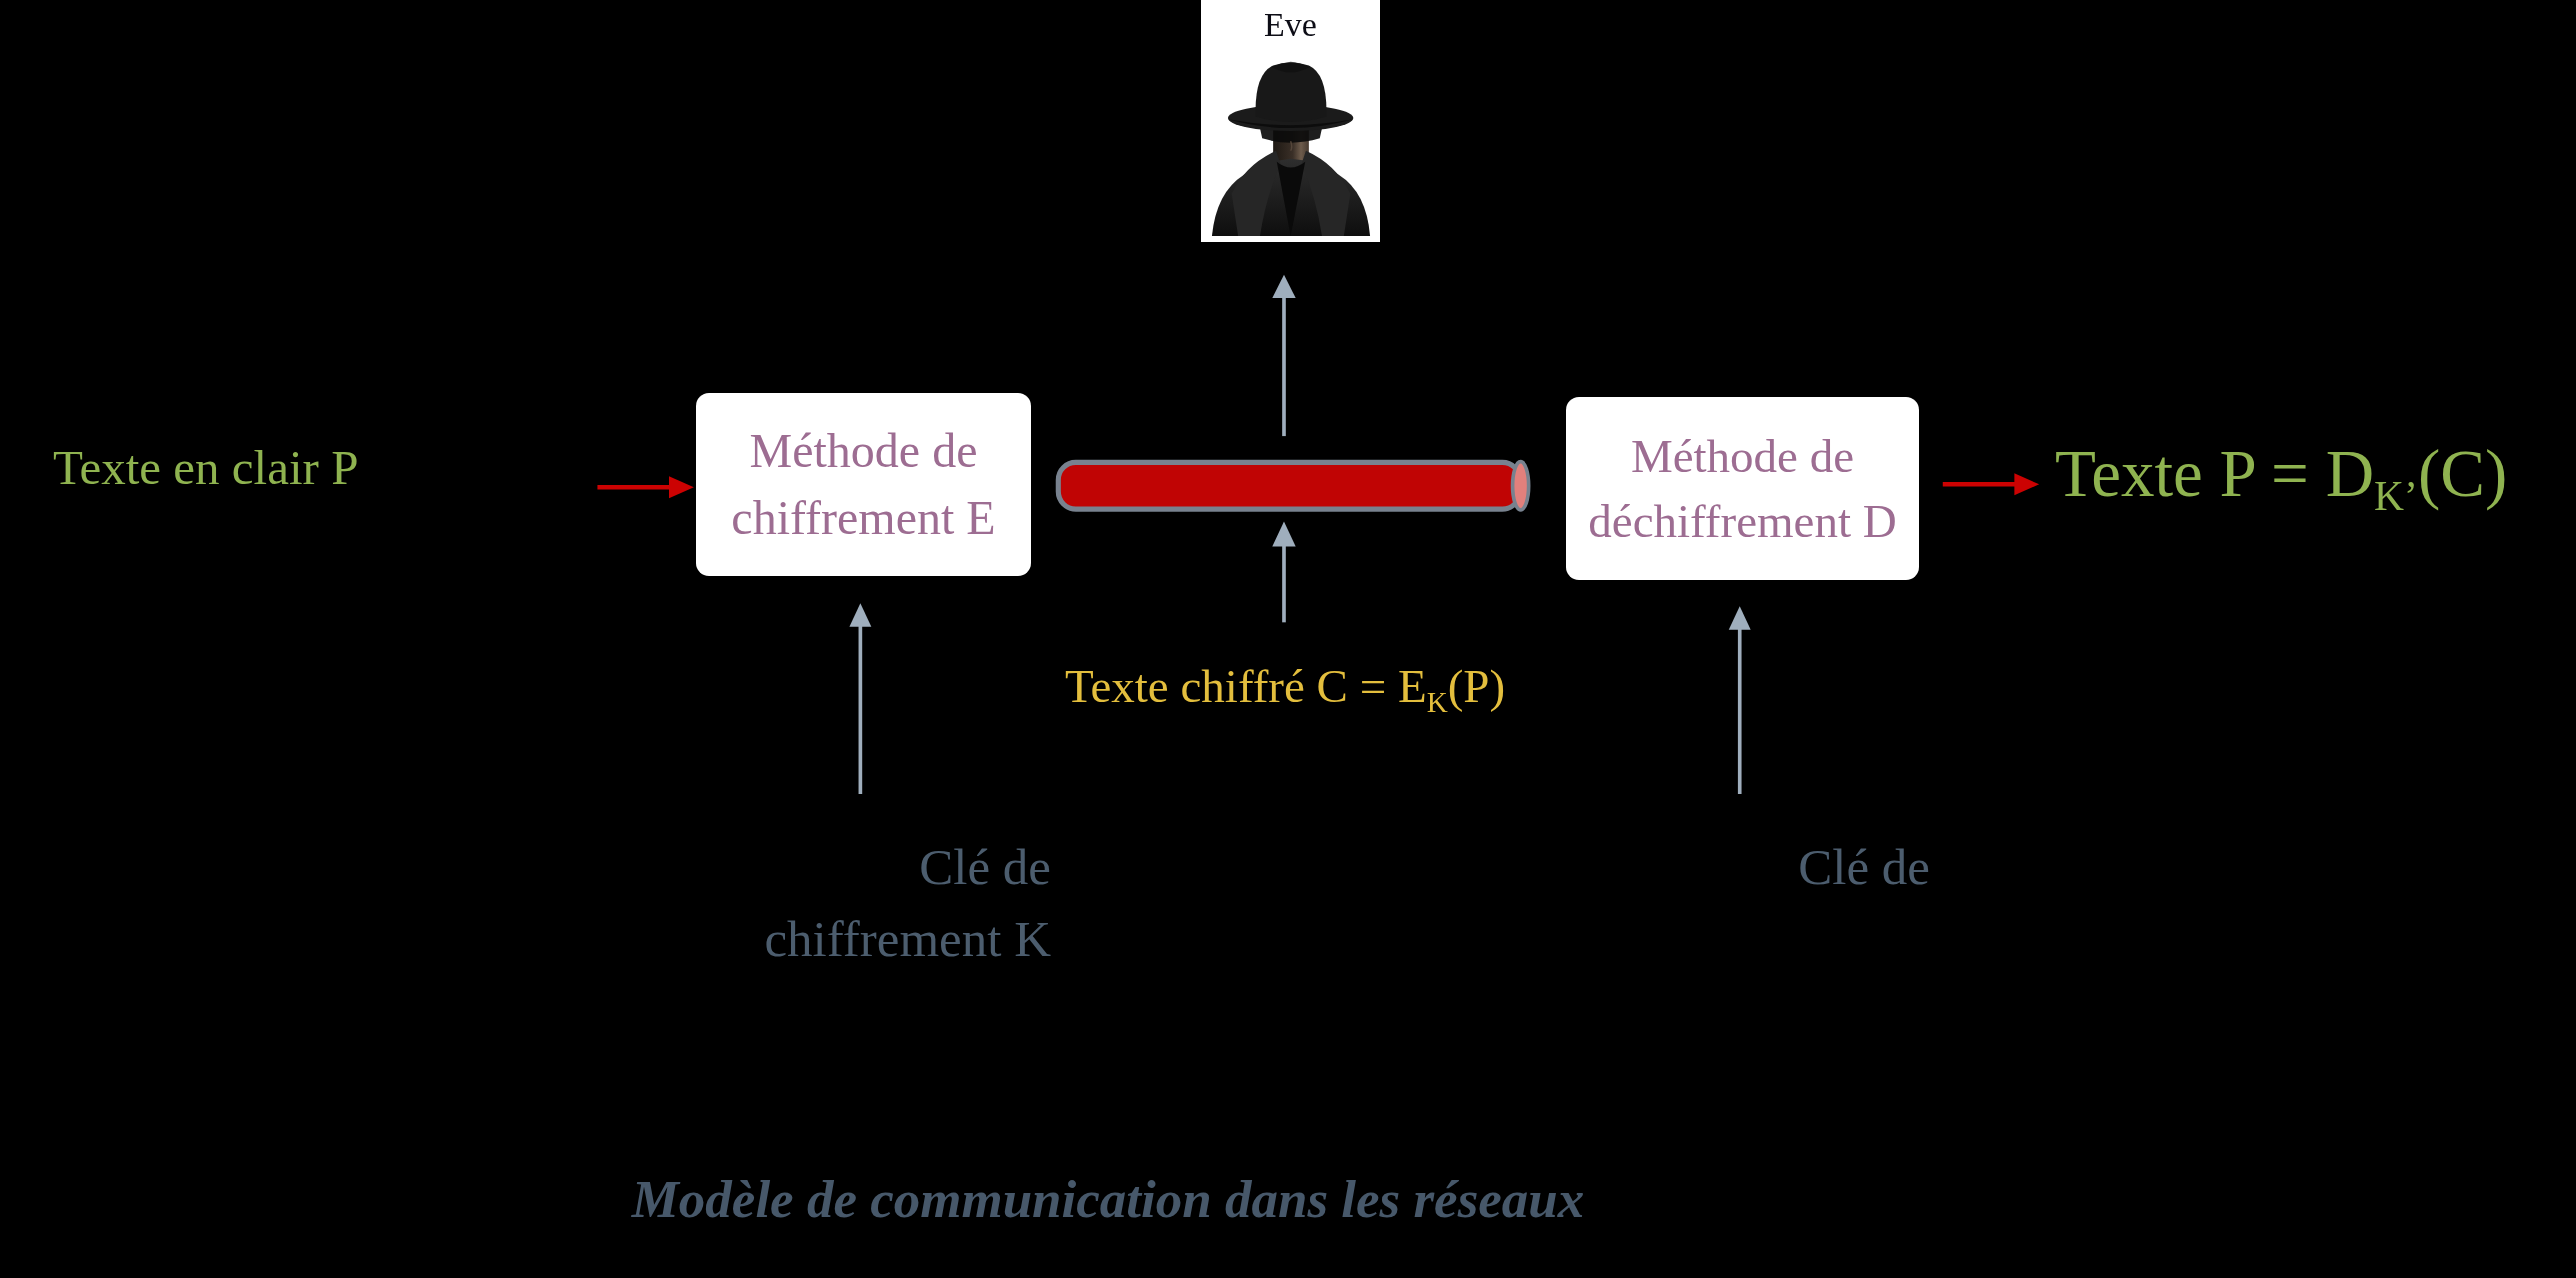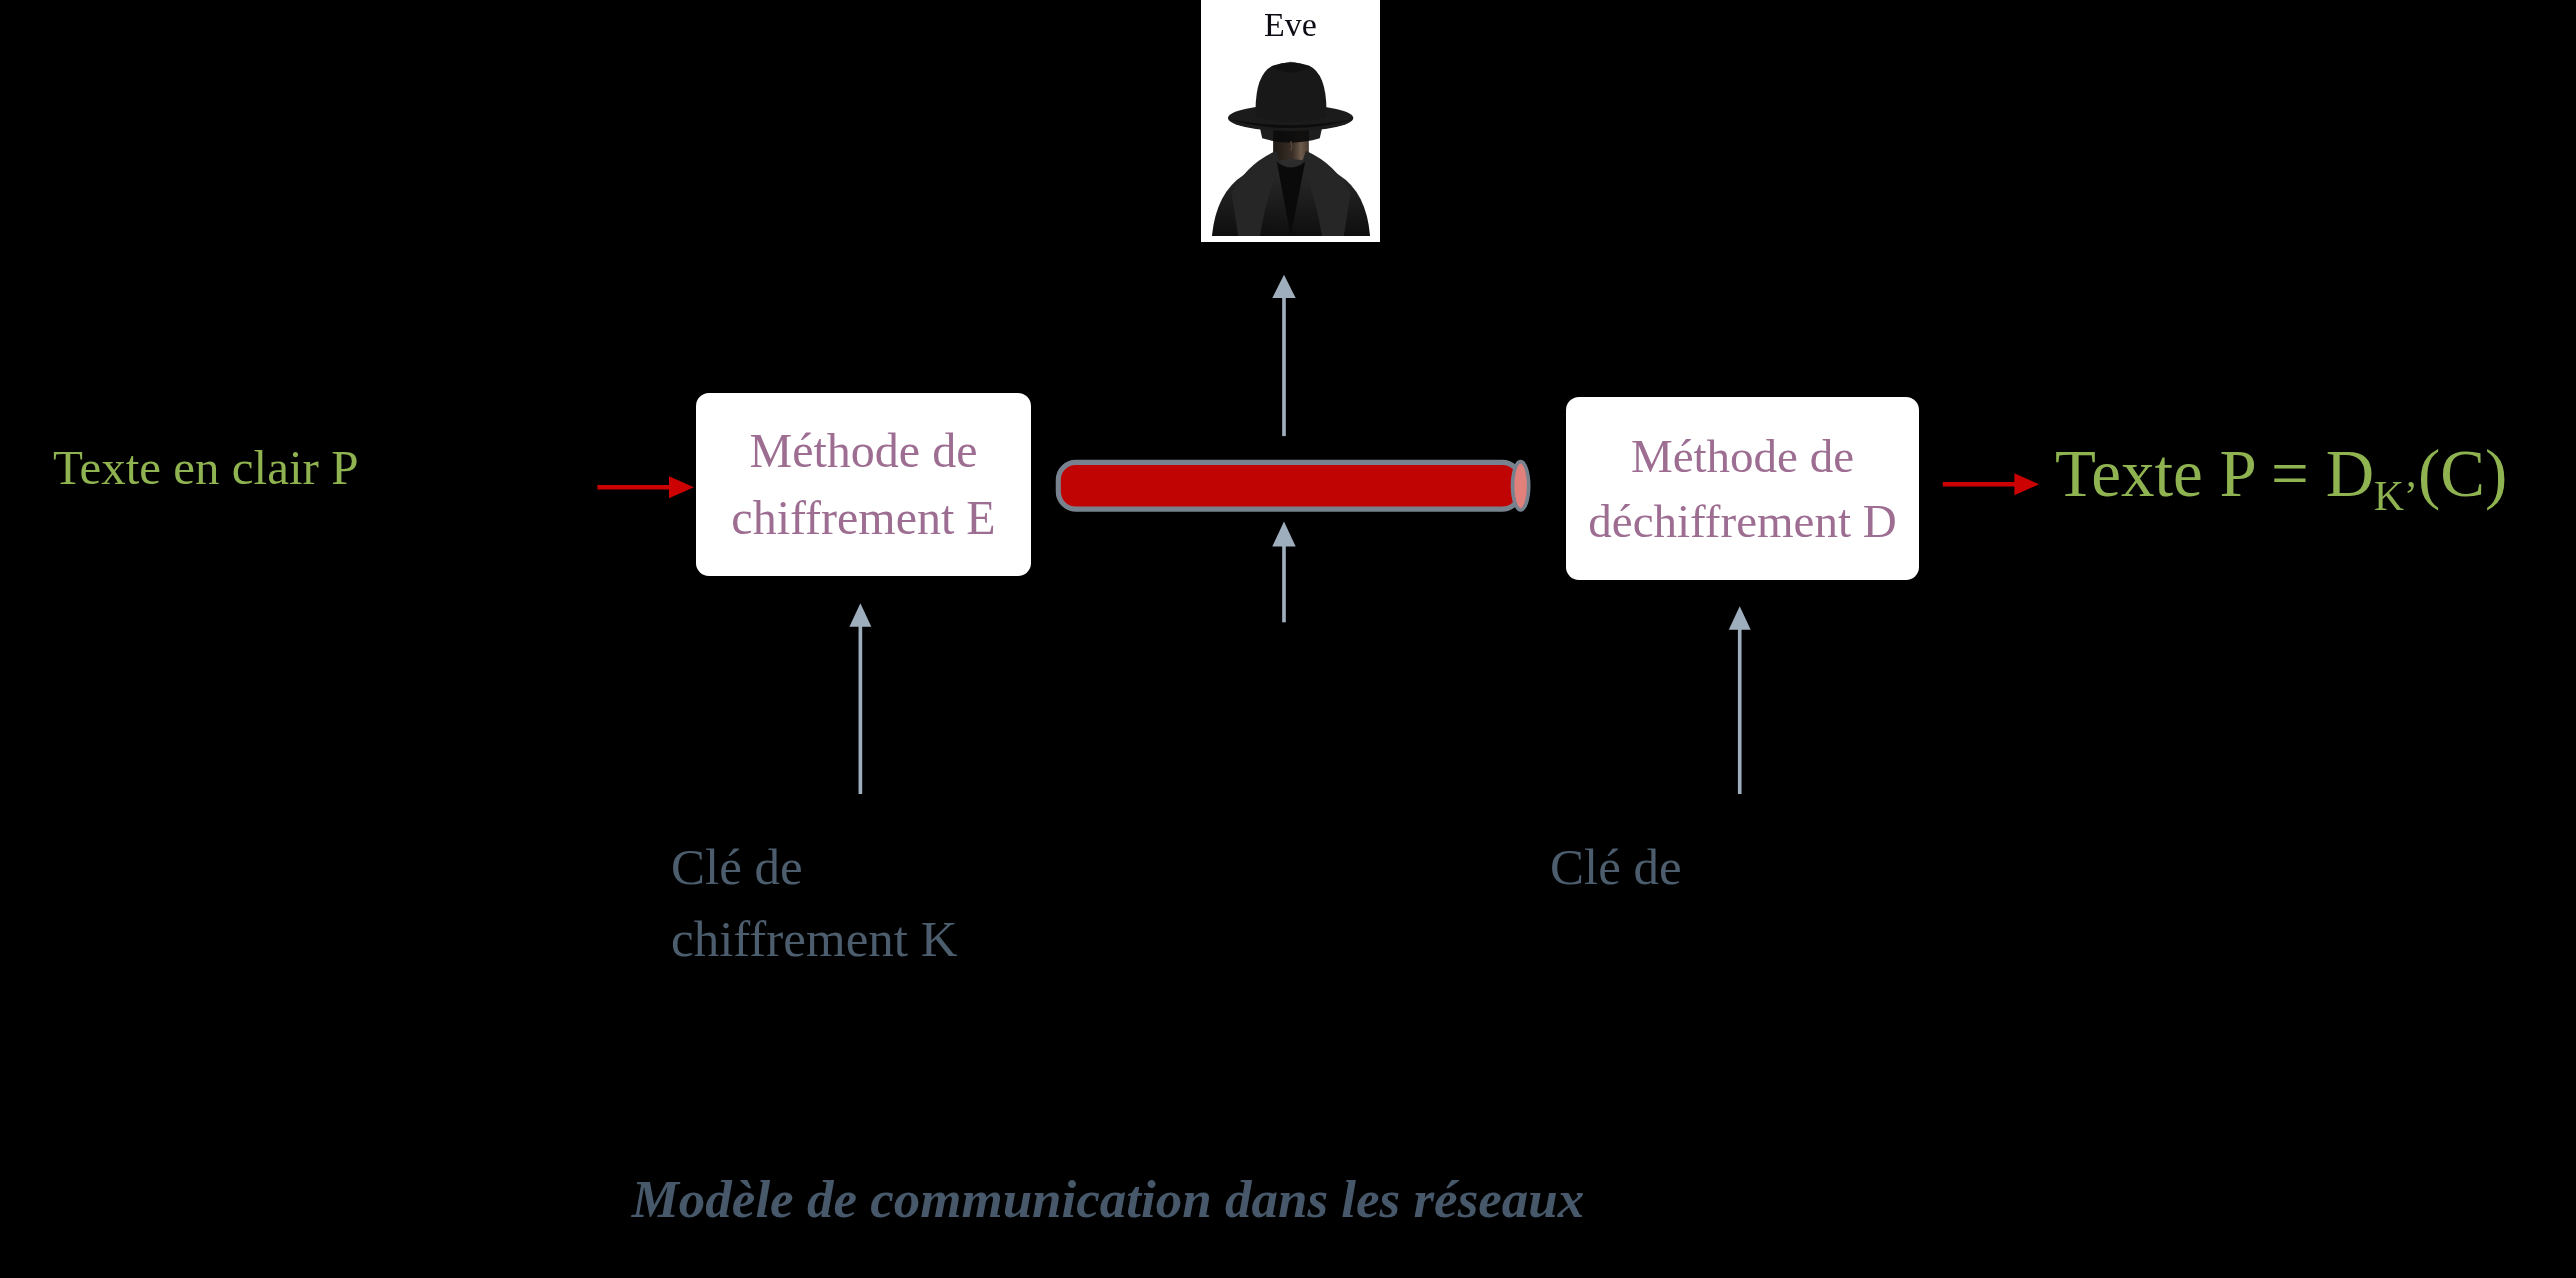--- a/index.html
+++ b/index.html
@@ -27,21 +27,21 @@
   .plain-left{left:53px;top:443px;font-size:49px;line-height:1;color:#8FB350;white-space:nowrap;}
   .plain-right{left:2055px;top:440px;font-size:67px;line-height:1;color:#8FB350;white-space:nowrap;text-align:right;}
   .cipher-text{left:1065px;top:663px;font-size:47px;line-height:1;color:#E3BE3D;white-space:nowrap;}
   sub{font-size:62%;line-height:0;}
 
   .wbox{background:#ffffff;display:flex;flex-direction:column;justify-content:center;align-items:center;
         color:#9D6D92;line-height:1.38;text-align:center;border-radius:13px;}
   .box-enc{left:696px;top:393px;width:335px;height:183px;font-size:48px;}
   .box-dec{left:1566px;top:397px;width:353px;height:183px;font-size:47px;}
 
-  .key-label{width:380px;text-align:left;font-size:51px;line-height:1.42;color:#4C5D6E;}
+  .key-label{width:380px;text-align:right;font-size:51px;line-height:1.42;color:#4C5D6E;}
   .key-left{left:671px;top:831px;}
   .key-right{left:1550px;top:831px;}
 
   .caption{left:0;top:1170px;width:2216px;text-align:center;
            font-size:53px;font-weight:bold;font-style:italic;color:#47586A;line-height:1.1;}
 </style>
 </head>
 <body>
 
 <div class="stage">
@@ -125,20 +125,21 @@
   <div class="abs wbox box-enc">
     <div>Méthode de</div>
     <div>chiffrement E</div>
   </div>
 
   <div class="abs wbox box-dec">
     <div>Méthode de</div>
     <div>déchiffrement D</div>
   </div>
 
+  <div class="abs cipher-text"><span>Texte chiffré C = E</span><sub>K</sub><span>(P)</span></div>
 
   <div class="abs plain-right"><span>Texte P = D</span><sub>K’</sub><span>(C)</span></div>
 
   <div class="abs key-label key-left">
     <div>Clé de</div>
     <div>chiffrement K</div>
   </div>
 
   <div class="abs key-label key-right">
     <div>Clé de</div>

